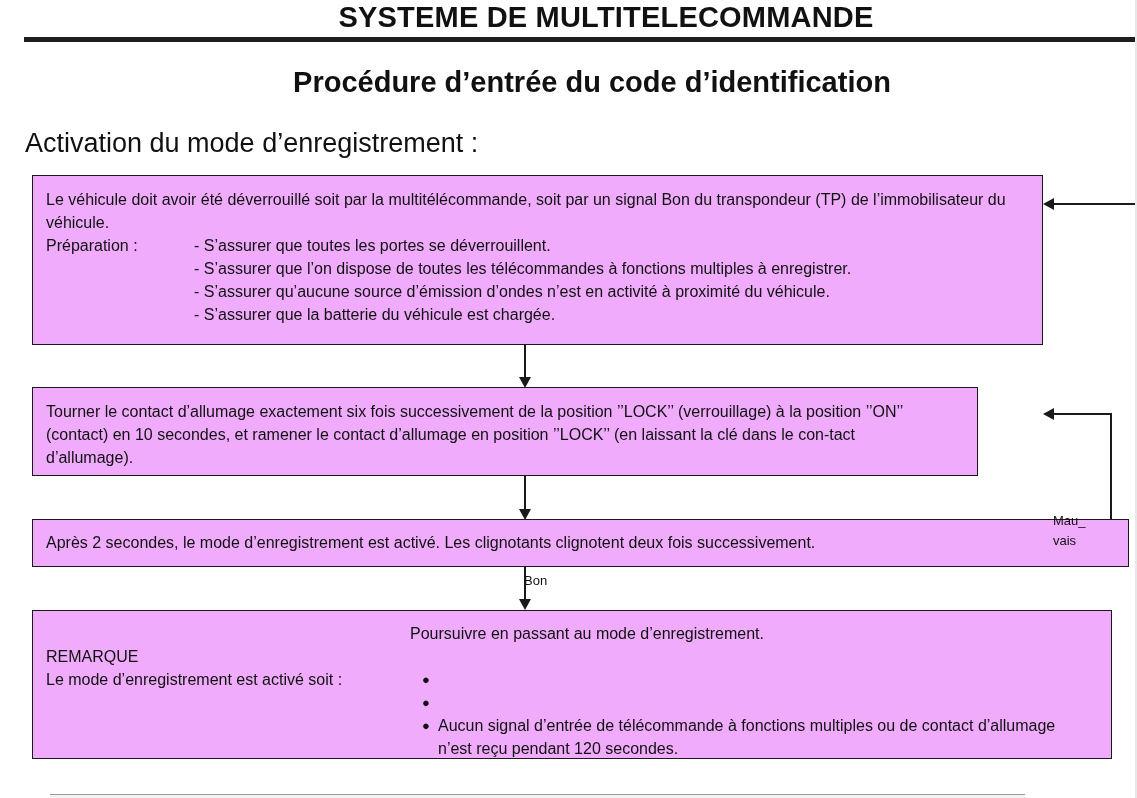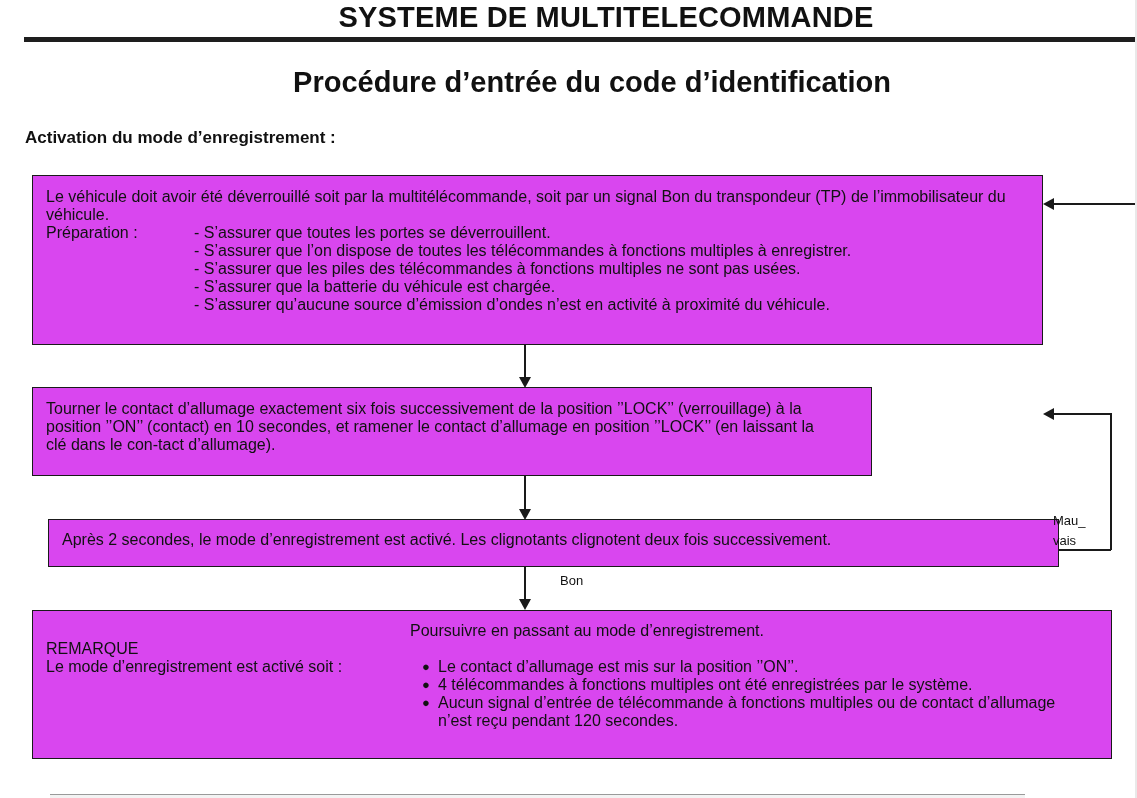--- a/index.html
+++ b/index.html
@@ -11,24 +11,24 @@
     .abs { position: absolute; }
     .main-title {
       left: 0; width: 1212px; top: 1px; text-align: center;
       font-size: 29px; font-weight: bold; letter-spacing: 0.2px; margin: 0;
     }
     .title-rule { left: 24px; top: 37px; width: 1112px; height: 5px; background: #1e1e1e; }
     .sub-title {
       left: 0; width: 1184px; top: 66px; text-align: center;
       font-size: 29px; font-weight: bold; margin: 0;
     }
-    .section-heading { left: 25px; top: 128px; font-size: 17px; font-weight: bold; margin: 0; }
+    .section-heading { left: 25px; top: 128px; font-size: 27px; font-weight: normal; margin: 0; }
     .box {
       position: absolute; border: 1.5px solid #1a1a1a; box-sizing: border-box;
-      font-size: 16px; line-height: 18px; background: #d946ef;
+      font-size: 16px; line-height: 23px; background: #f0abfc;
     }
     .box p { margin: 0; }
     .line { position: absolute; background: #1a1a1a; }
     .arrow-down {
       position: absolute; width: 0; height: 0;
       border-left: 6px solid transparent; border-right: 6px solid transparent;
       border-top: 11px solid #1a1a1a;
     }
     .arrow-left {
       position: absolute; width: 0; height: 0;
@@ -52,71 +52,68 @@
 <h2 class="abs sub-title">Procédure d’entrée du code d’identification</h2>
 <h3 class="abs section-heading">Activation du mode d’enregistrement :</h3>
 
 <div class="box" style="left:32px; top:175px; width:1011px; height:170px; padding:12px 13px 0 13px;">
   <p style="padding-right:20px;">Le véhicule doit avoir été déverrouillé soit par la multitélécommande, soit par un signal Bon du transpondeur (TP) de l’immobilisateur du véhicule.</p>
   <div class="prep-row">
     <span class="prep-label">Préparation :</span>
     <div class="prep-items" style="margin-left:-2px;">
       <p>- S’assurer que toutes les portes se déverrouillent.</p>
       <p>- S’assurer que l’on dispose de toutes les télécommandes à fonctions multiples à enregistrer.</p>
-      <p>- S’assurer que les piles des télécommandes à fonctions multiples ne sont pas usées.</p>
+      <p>- S’assurer qu’aucune source d’émission d’ondes n’est en activité à proximité du véhicule.</p>
       <p>- S’assurer que la batterie du véhicule est chargée.</p>
-      <p>- S’assurer qu’aucune source d’émission d’ondes n’est en activité à proximité du véhicule.</p>
     </div>
   </div>
 </div>
 
 <div class="line" style="left:1052px; top:203px; width:84px; height:1.5px;"></div>
 <div class="arrow-left" style="left:1043px; top:198px;"></div>
 
 <div class="line" style="left:524px; top:345px; width:2px; height:32px;"></div>
 <div class="arrow-down" style="left:519px; top:377px;"></div>
 
-<div class="box" style="left:32px; top:387px; width:840px; height:89px; padding:12px 28px 0 13px;">
+<div class="box" style="left:32px; top:387px; width:946px; height:89px; padding:12px 28px 0 13px;">
   <p style="padding-right:18px;">Tourner le contact d’allumage exactement six fois successivement de la position ’’LOCK’’ (verrouillage) à la position ’’ON’’ (contact) en 10 secondes, et ramener le contact d’allumage en position ’’LOCK’’ (en laissant la clé dans le con-tact d’allumage).</p>
 </div>
 
 <div class="line" style="left:1052px; top:413px; width:59px; height:1.5px;"></div>
 <div class="arrow-left" style="left:1043px; top:408px;"></div>
 <div class="line" style="left:1110px; top:413px; width:1.5px; height:137px;"></div>
 <div class="line" style="left:1043px; top:549px; width:68px; height:1.5px;"></div>
 
 <div class="line" style="left:524px; top:476px; width:2px; height:33px;"></div>
 <div class="arrow-down" style="left:519px; top:509px;"></div>
 
-<div class="box" style="left:32px; top:519px; width:1011px; height:48px; padding:11px 13px 0 13px;margin-left:16px;">
+<div class="box" style="left:32px; top:519px; width:1097px; height:48px; padding:11px 13px 0 13px;">
   <p>Après 2 secondes, le mode d’enregistrement est activé. Les clignotants clignotent deux fois successivement.</p>
 </div>
 
 <div class="label" style="left:1053px; top:511px;">
   <div>Mau_</div>
   <div>vais</div>
 </div>
 
 <div class="line" style="left:524px; top:567px; width:2px; height:32px;"></div>
 <div class="arrow-down" style="left:519px; top:599px;"></div>
-<div class="label" style="left:560px; top:571px;">Bon</div>
+<div class="label" style="left:524px; top:571px;">Bon</div>
 
 <div class="box" style="left:32px; top:610px; width:1080px; height:149px; padding:11px 13px 0 13px;">
   <p style="text-align:center; padding-left:30px;">Poursuivre en passant au mode d’enregistrement.</p>
   <p>REMARQUE</p>
   <div style="display:flex;">
     <span style="width:376px; flex:none;">Le mode d’enregistrement est activé soit :</span>
     <div style="flex:1; padding-right:30px;">
       <div class="bullet-row">
         <span class="bullet">●</span>
-        <span>Le contact d’allumage est mis sur la position ’’ON’’.</span>
       </div>
       <div class="bullet-row">
         <span class="bullet">●</span>
-        <span>4 télécommandes à fonctions multiples ont été enregistrées par le système.</span>
       </div>
       <div class="bullet-row">
         <span class="bullet">●</span>
         <span>Aucun signal d’entrée de télécommande à fonctions multiples ou de contact d’allumage n’est reçu pendant 120 secondes.</span>
       </div>
     </div>
   </div>
 </div>
 
 <div class="abs bottom-bar"></div>

